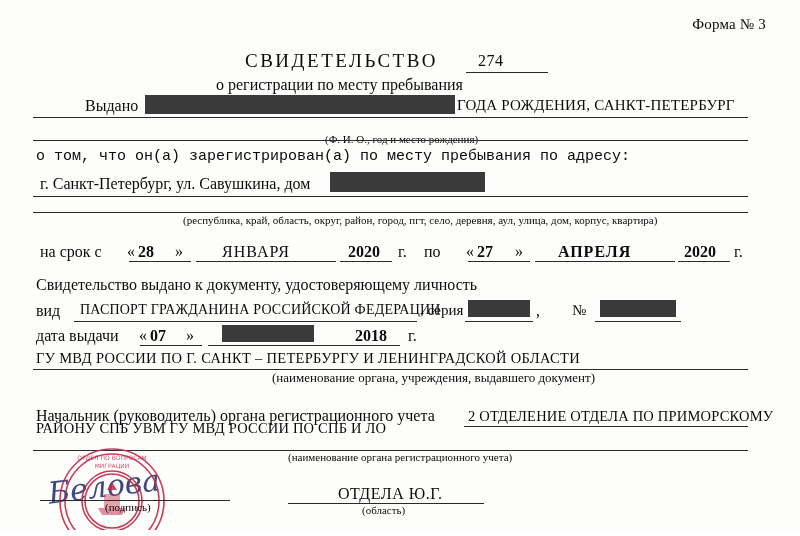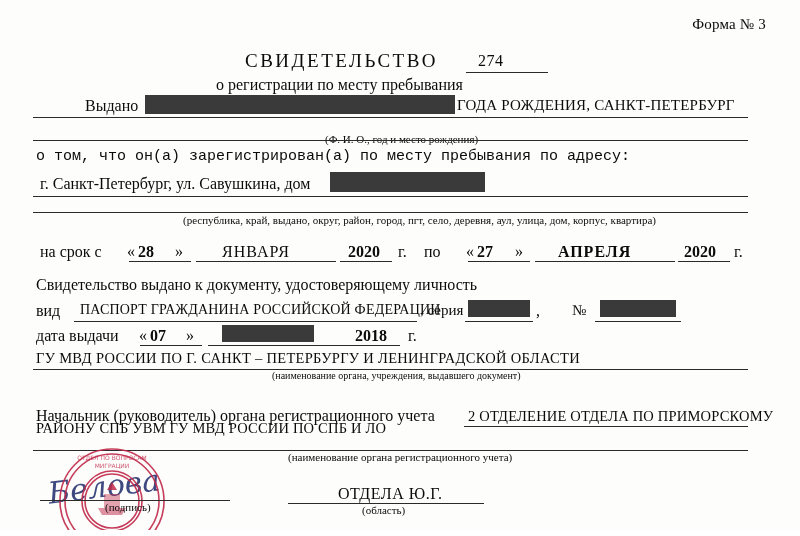--- a/index.html
+++ b/index.html
@@ -193,21 +193,21 @@
     top: 350px;
     left: 36px;
     font-size: 14.5px;
     letter-spacing: 0.3px;
   }
   .l-organ { top: 369px; left: 33px; width: 715px; }
   .cap-organ {
     position: absolute;
     top: 370px;
     left: 272px;
-    font-size: 10px;
+    font-size: 13px;
   }
 
   .nachalnik {
     position: absolute;
     top: 407px;
     left: 36px;
     font-size: 16px;
   }
   .dept1 {
     position: absolute;
@@ -288,21 +288,21 @@
   <div class="redact r1"></div>
   <div class="birth-place">ГОДА РОЖДЕНИЯ, САНКТ-ПЕТЕРБУРГ</div>
   <div class="line l-vydano"></div>
   <div class="cap-fio">(Ф. И. О., год и место рождения)</div>
   <div class="line l-blank2"></div>
 
   <div class="txt-otom">о том, что он(а) зарегистрирован(а) по месту пребывания по адресу:</div>
   <div class="addr">г. Санкт-Петербург, ул. Савушкина, дом</div>
   <div class="redact r2"></div>
   <div class="line l-addr"></div>
-  <div class="cap-addr">(республика, край, выдано, округ, район, город, пгт, село, деревня, аул, улица, дом, корпус, квартира)</div>
+  <div class="cap-addr">(республика, край, область, округ, район, город, пгт, село, деревня, аул, улица, дом, корпус, квартира)</div>
   <div class="line l-addr2"></div>
 
   <div class="period">на срок с</div>
   <div class="q2" style="left:127px">«</div>
   <div class="d28">28</div>
   <div class="q2">»</div>
   <div class="month1">ЯНВАРЯ</div>
   <div class="yr1">2020</div>
   <div class="g1">г.</div>
   <div class="po">по</div>

